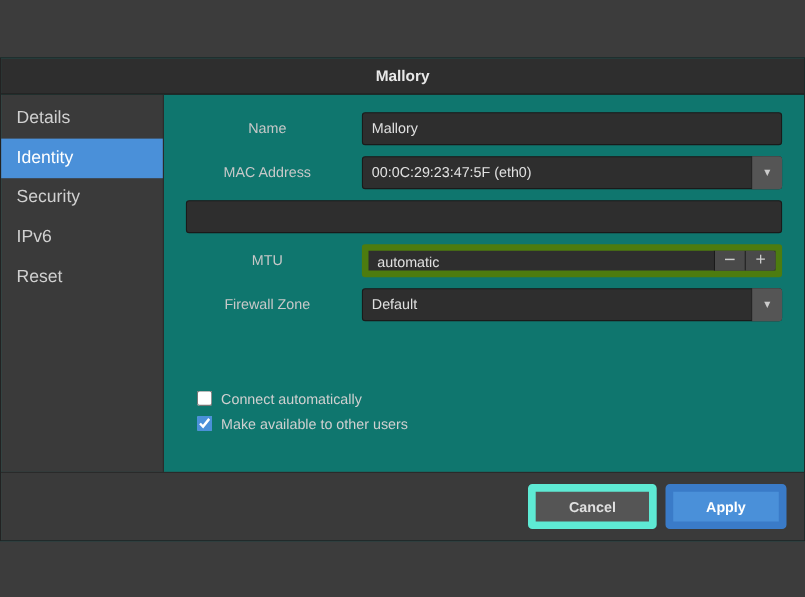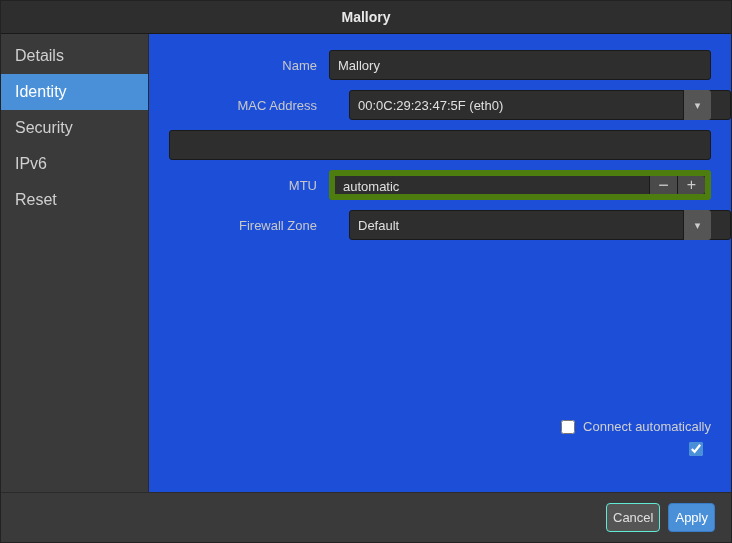--- a/index.html
+++ b/index.html
@@ -11,22 +11,22 @@
       color: #e0e0e0;
       display: flex;
       justify-content: center;
       align-items: center;
       width: 732px;
       height: 543px;
     }
 
     .dialog {
       width: 732px;
-      height: 543px;
-      background: #1d4ed8;
+      height: 440px;
+      background: #0f766e;
       border: 1px solid #222;
       display: flex;
       flex-direction: column;
     }
 
     .title-bar {
       background: #2e2e2e;
       text-align: center;
       padding: 8px 0;
       font-size: 14px;
@@ -75,21 +75,21 @@
     }
 
     .form-row {
       display: flex;
       align-items: center;
       margin-bottom: 10px;
     }
 
     .form-label {
       width: 160px;
-      text-align: right;
+      text-align: center;
       padding-right: 12px;
       color: #c8c8c8;
       font-size: 13px;
       flex-shrink: 0;
     }
 
     .form-control {
       flex: 1;
       height: 30px;
       background: #2e2e2e;
@@ -110,21 +110,20 @@
       width: 100%;
       height: 30px;
       background: #2e2e2e;
       border: 1px solid #1a1a1a;
       border-radius: 3px;
       color: #e0e0e0;
       padding: 0 30px 0 8px;
       font-size: 13px;
       appearance: none;
       cursor: pointer;
-      margin-left: 20px;
     }
 
     .select-arrow {
       position: absolute;
       right: 0;
       top: 0;
       height: 30px;
       width: 28px;
       background: #555;
       border-left: 1px solid #1a1a1a;
@@ -179,21 +178,20 @@
     .checkbox-area {
       margin-top: auto;
       padding-bottom: 12px;
     }
 
     .checkbox-row {
       display: flex;
       align-items: center;
       margin-bottom: 8px;
       padding-left: 10px;
-      justify-content: flex-end;
     }
 
     .checkbox-row input[type="checkbox"] {
       margin-right: 8px;
       width: 14px;
       height: 14px;
       cursor: pointer;
       accent-color: #4a90d9;
     }
 
@@ -207,25 +205,26 @@
       display: flex;
       justify-content: flex-end;
       padding: 10px 16px;
       gap: 8px;
       border-top: 1px solid #2a2a2a;
       background: #3a3a3a;
       flex-shrink: 0;
     }
 
     .btn {
-      padding: 6px 6px;
+      padding: 6px 30px;
       border-radius: 4px;
       font-size: 13px;
       cursor: pointer;
-      border: 1px solid #5eead4;
+      border: 7px solid #5eead4;
+      font-weight: bold;
     }
 
     .btn-cancel {
       background: #555;
       color: #e0e0e0;
     }
 
     .btn-apply {
       background: #4a90d9;
       color: #fff;
@@ -322,20 +321,21 @@
 
       </div>
 
       <div class="checkbox-area">
         <div class="checkbox-row">
           <input type="checkbox" id="connect-auto" style="">
           <label for="connect-auto">Connect automatically</label>
         </div>
         <div class="checkbox-row">
           <input type="checkbox" id="make-available" checked="" style="">
+          <label for="make-available">Make available to other users</label>
         </div>
       </div>
     </div>
   </div>
 
   <div class="button-bar">
     <button class="btn btn-cancel">
       <span>Cancel</span>
     </button>
     <button class="btn btn-apply">

